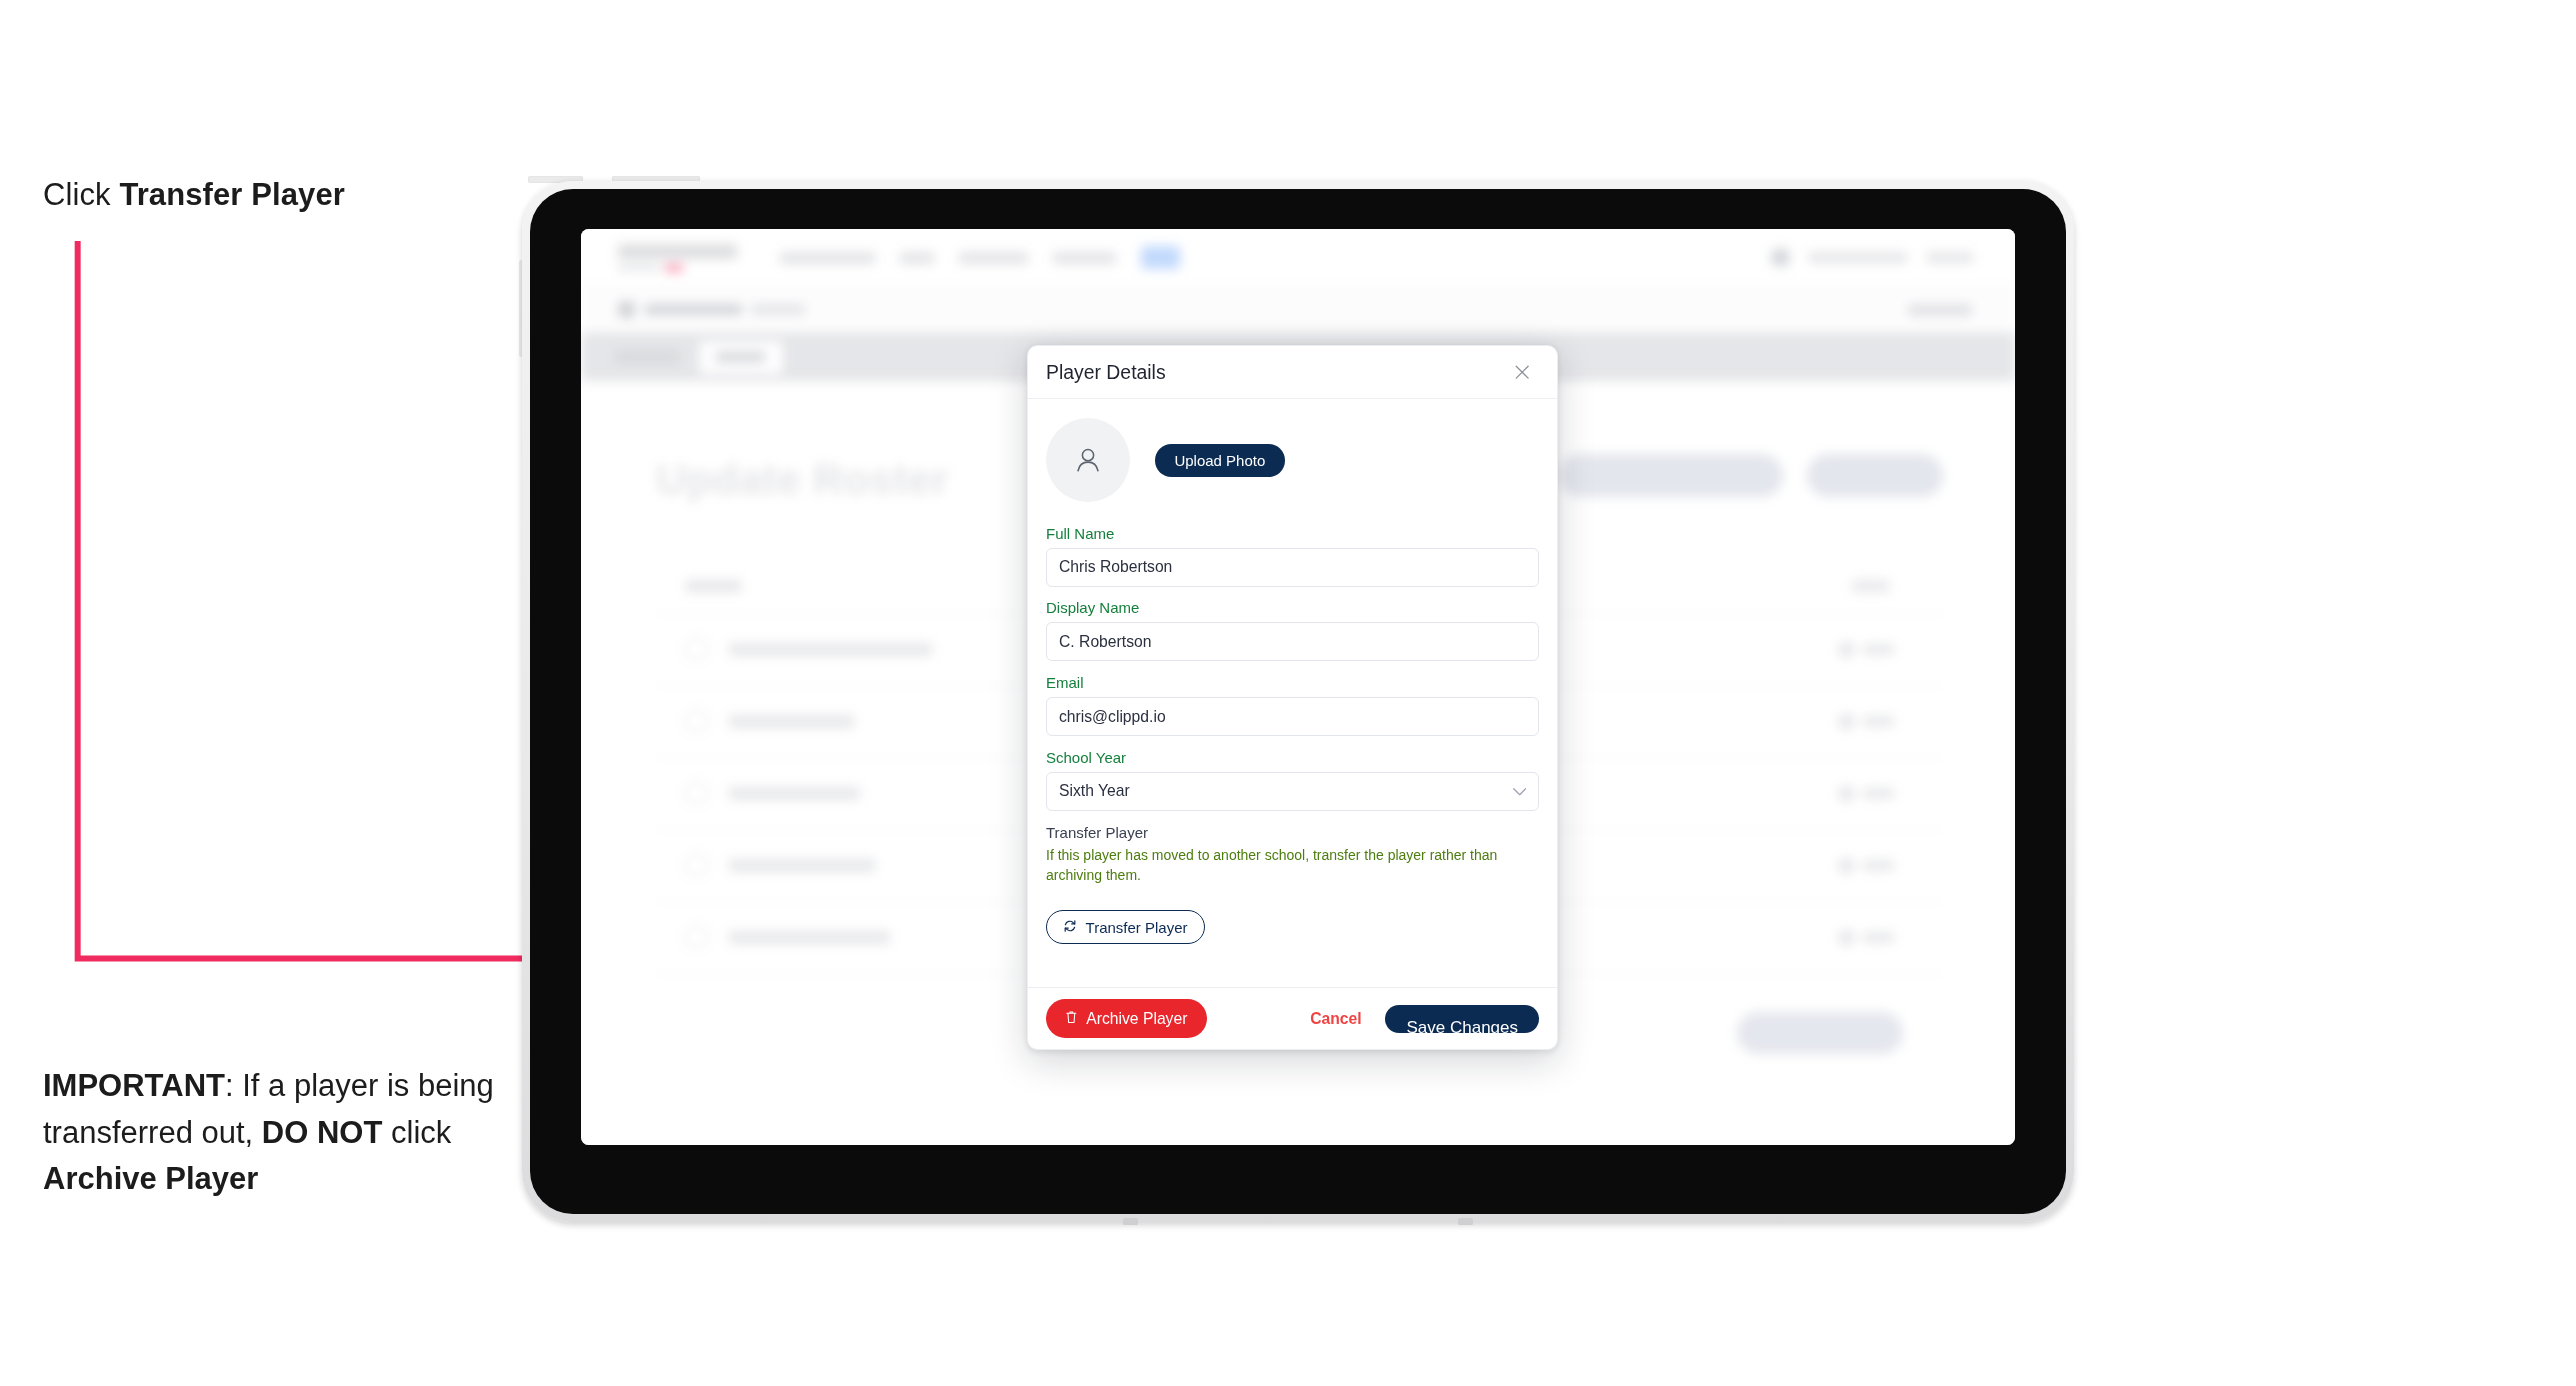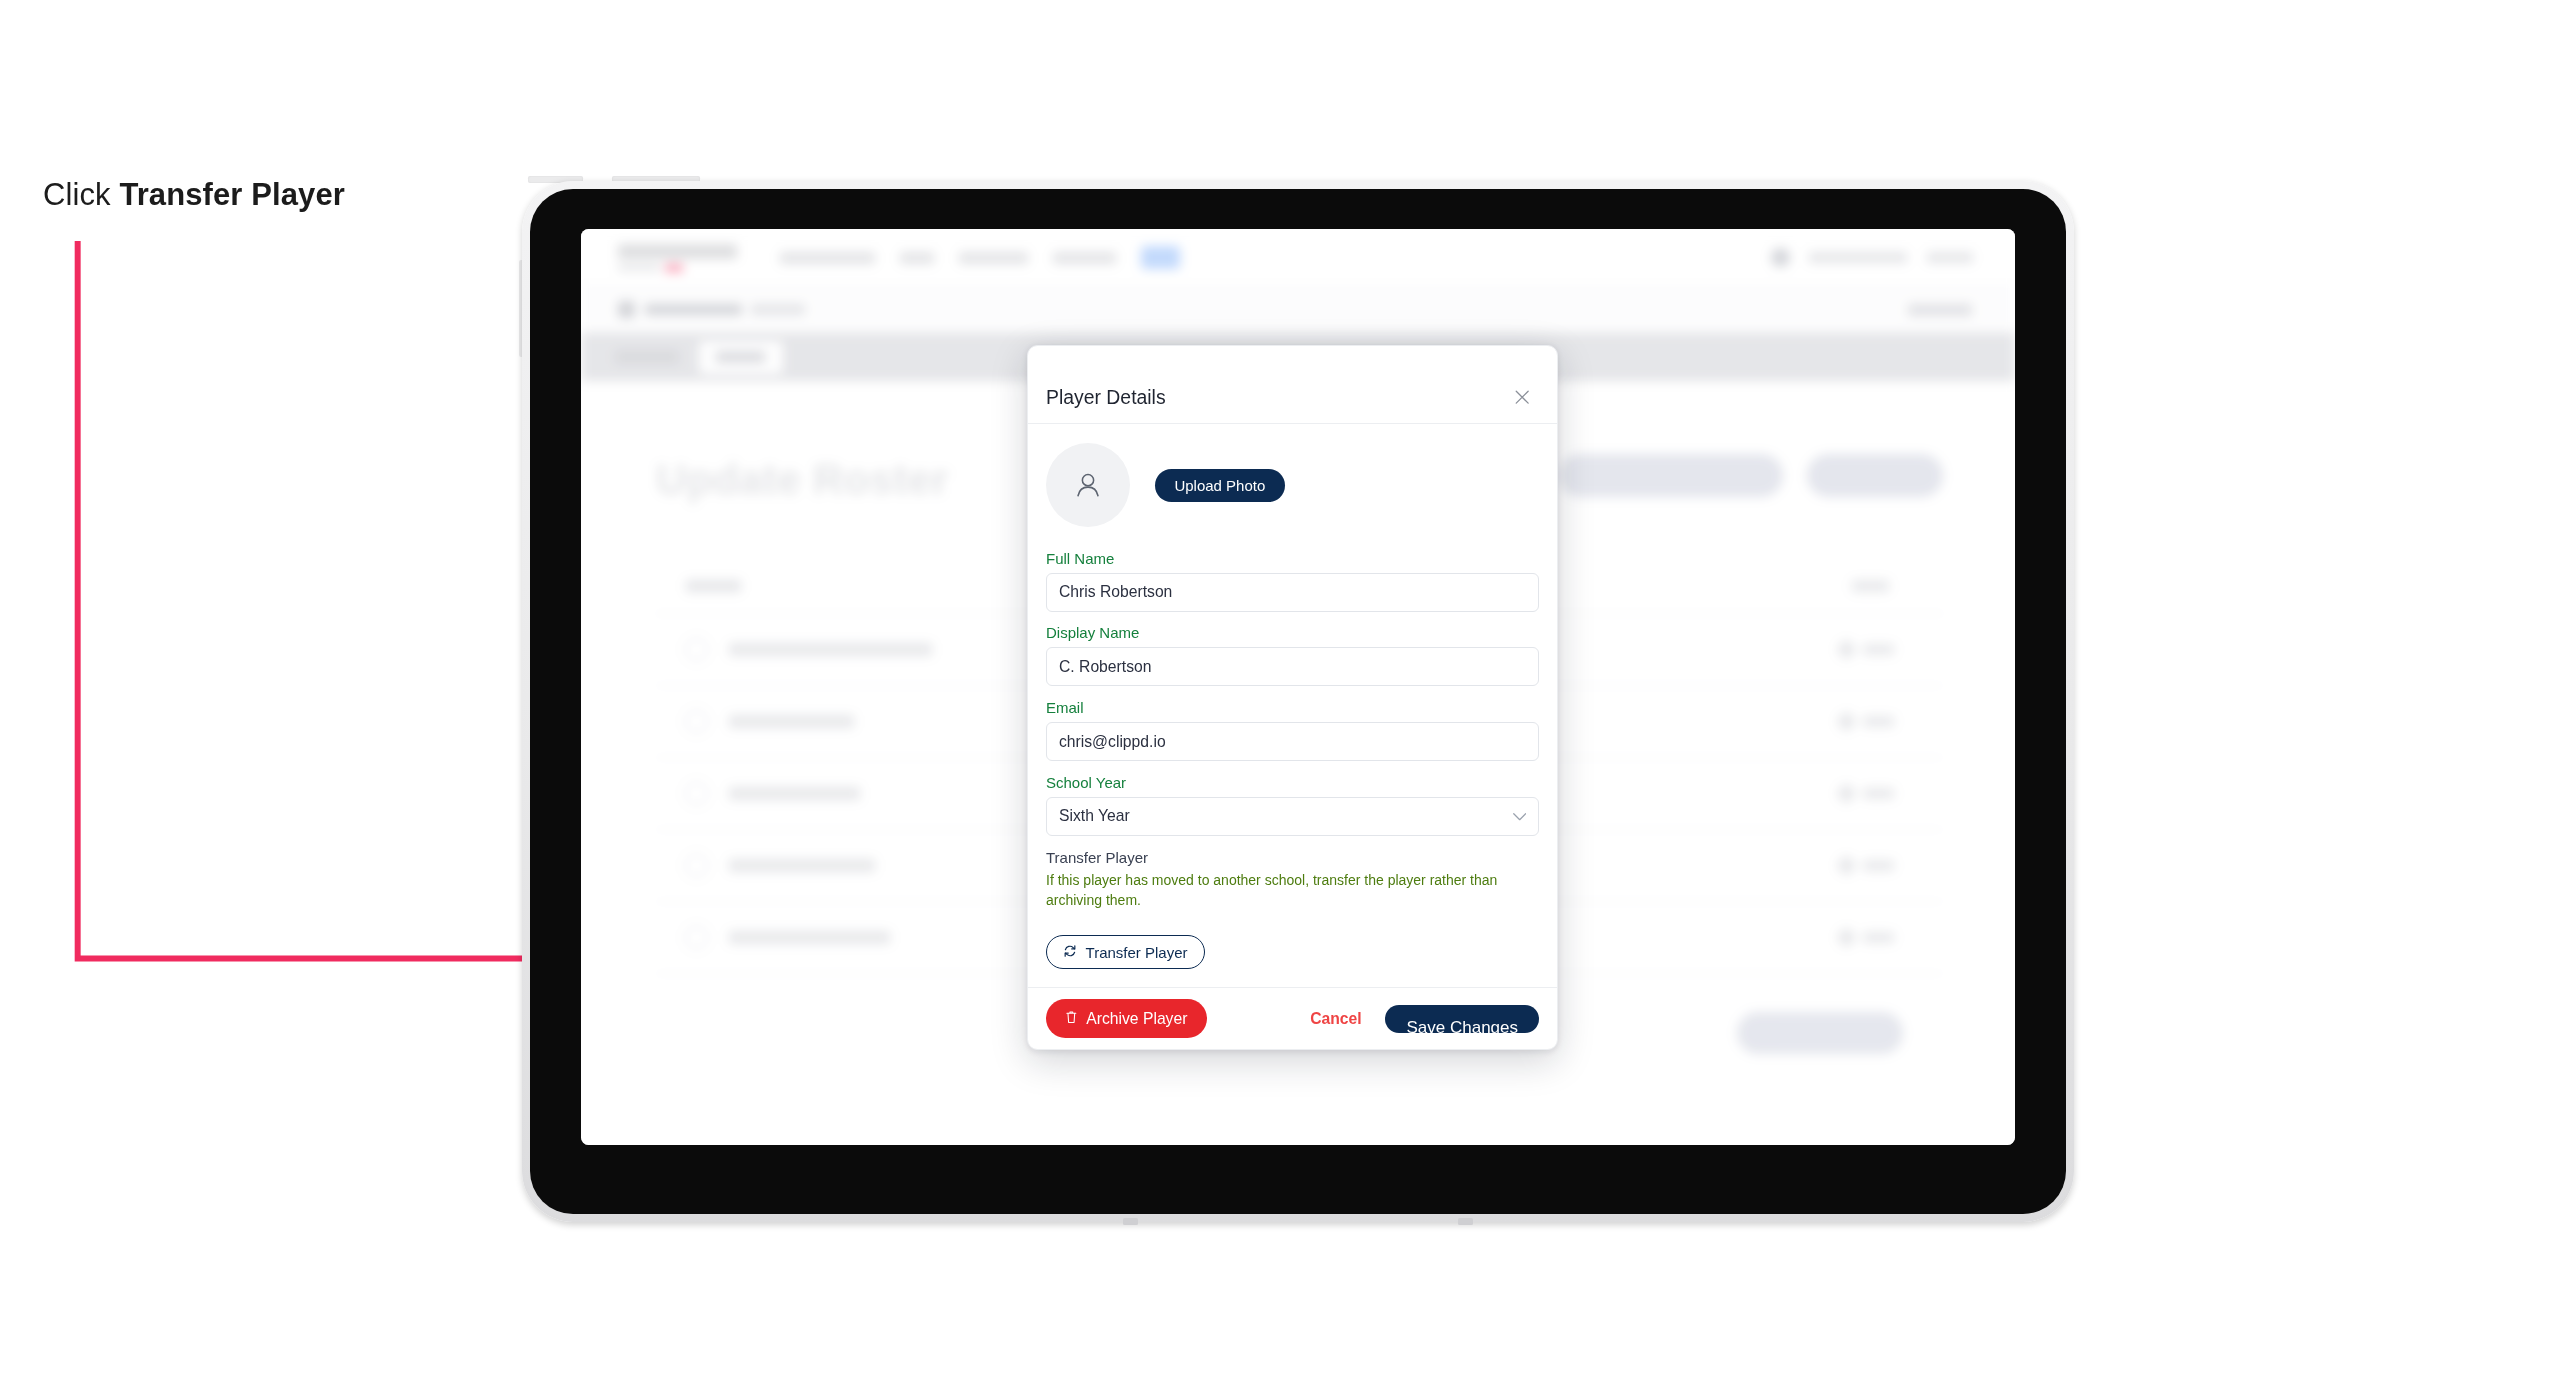--- a/index.html
+++ b/index.html
@@ -107,21 +107,21 @@
   
   .scrim { position:absolute; inset:0; background:rgba(255,255,255,.35); }
   .modal {
     position:absolute; left:1027px; top:345px; width:531px; height:705px;
     background:#ffffff; border-radius:10.4px;
     box-shadow: 0 10.4px 37px rgba(16,24,40,.18), 0 1.5px 6px rgba(16,24,40,.10);
     display:flex; flex-direction:column; overflow:hidden;
     border:0.7px solid #eceef1;
   }
   .m-head { height:53px; flex:0 0 53px; border-bottom:0.7px solid #eceef1;
-            display:flex; align-items:center; padding:0 18px 0 18px;margin-top:25px; }
+            display:flex; align-items:center; padding:0 18px 0 18px; }
   .m-title { font-size:19.4px; color:#1f2430; font-weight:400; }
   .m-close { margin-left:auto; width:33px; height:33px; display:flex; align-items:center;
              justify-content:center; color:#8a8f98; cursor:pointer; }
   .m-body { flex:1 1 auto; padding:19.4px 18px 7.5px 18px; overflow:hidden; }
   .avatar-row { display:flex; align-items:center; gap:25px; margin-bottom:22.4px; }
   .avatar { width:84px; height:84px; border-radius:50%; background:#f1f2f4;
             display:flex; align-items:center; justify-content:center; }
   .btn-upload { background:#0c2b52; color:#fff; border:none; border-radius:16.4px;
                 padding:0 19.4px; height:33px; font-size:15px; cursor:pointer;
                 font-family:"Liberation Sans", sans-serif; }
@@ -160,20 +160,23 @@
 </style>
 </head>
 <body>
 
 <div id="root">
 
   <div class="anno-top">
     <span>Click </span><b>Transfer Player</b>
   </div>
 
+  <div class="anno-bottom">
+    <b>IMPORTANT</b><span>: If a player is being transferred out, </span><b>DO NOT</b><span> click </span><b>Archive Player</b>
+  </div>
 
   <svg class="pointer-svg" viewBox="0 0 3453 1858">
     <path d="M104 323 L104 1285 L1337 1285" fill="none" stroke="#F02B5F" stroke-width="8"></path>
     <path d="M1302 1253 L1355 1285 L1302 1318" fill="none" stroke="#F02B5F" stroke-width="9" stroke-linecap="round" stroke-linejoin="round"></path>
   </svg>
 
   <div class="vol-btn vol-a"></div>
   <div class="vol-btn vol-b"></div>
   <div class="side-btn"></div>
 

